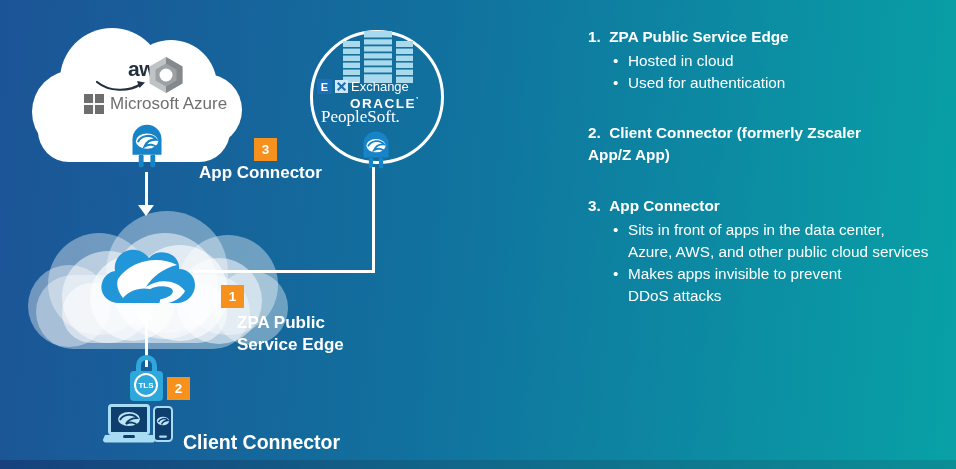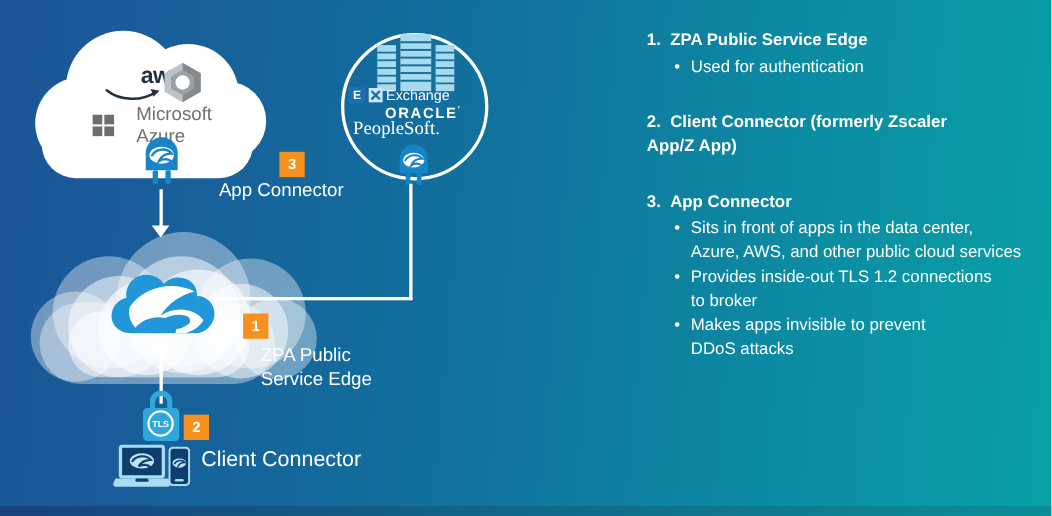--- a/index.html
+++ b/index.html
@@ -15,28 +15,28 @@
   
   .badge{position:absolute;width:23px;height:23px;background:#F6911E;color:#fff;
     display:flex;align-items:center;justify-content:center;font-size:13.5px;font-weight:bold;}
   
   .wline{position:absolute;background:#fff;}
   .arrow-down{position:absolute;width:0;height:0;border-left:8.5px solid transparent;
     border-right:8.5px solid transparent;border-top:11px solid #fff;}
   .arrow-up{position:absolute;width:0;height:0;border-left:8.5px solid transparent;
     border-right:8.5px solid transparent;border-bottom:11px solid #fff;}
   
-  .diagram-label{position:absolute;font-weight:normal;color:#fff;white-space:pre-line;}
+  .diagram-label{position:absolute;font-weight:bold;color:#fff;white-space:pre-line;}
   .lbl-app{left:199px;top:163px;font-size:17px;}
   .lbl-zpa{left:237px;top:312px;font-size:17px;line-height:22px;}
-  .lbl-client{left:183px;top:407px;font-size:19.5px;}
+  .lbl-client{left:183px;top:431px;font-size:19.5px;}
   
   .aws-text{position:absolute;left:65px;top:36px;font-size:21px;font-weight:bold;
     color:#232F3E;letter-spacing:-0.5px;line-height:21px;margin-left:33px;}
-  .ms-row{position:absolute;left:54px;top:72px;display:flex;align-items:center;gap:20px;}
+  .ms-row{position:absolute;left:54px;top:72px;display:flex;align-items:center;gap:6px;}
   .ms-label{font-size:17px;color:#6F6F6F;}
   
   .dc-circle{position:absolute;left:310px;top:30px;width:134px;height:134px;
     border:3px solid #fff;border-radius:50%;box-sizing:border-box;}
   .ex-row{position:absolute;left:317px;top:79px;display:flex;align-items:center;gap:3px;}
   .ex-e{width:15px;height:15px;background:#1C6FB5;color:#fff;font-size:11px;font-weight:bold;
     display:flex;align-items:center;justify-content:center;}
   .ex-label{font-size:13px;color:#fff;}
   .oracle{position:absolute;left:350px;top:95px;font-size:13.5px;font-weight:bold;
     letter-spacing:1.5px;color:#fff;}
@@ -225,38 +225,37 @@
   <div class="diagram-label lbl-app">App Connector</div>
   <div class="diagram-label lbl-zpa">ZPA Public
 Service Edge</div>
   <div class="diagram-label lbl-client">Client Connector</div>
 
   <div class="panel">
 
     <div class="section">
       <div class="sec-heading">1.&nbsp;&nbsp;ZPA Public Service Edge</div>
       <ul>
+        <li>Hosted in cloud</li>
         <li>Used for authentication</li>
       </ul>
     </div>
 
     <div class="section s2">
       <div class="sec-heading">2.&nbsp;&nbsp;Client Connector (formerly Zscaler
 App/Z App)</div>
       <ul>
       </ul>
     </div>
 
     <div class="section">
       <div class="sec-heading">3.&nbsp;&nbsp;App Connector</div>
       <ul>
         <li>Sits in front of apps in the data center,
 Azure, AWS, and other public cloud services</li>
-        <li>Provides inside-out TLS 1.2 connections
-to broker</li>
         <li>Makes apps invisible to prevent
 DDoS attacks</li>
       </ul>
     </div>
 
   </div>
 
   <div class="footer-strip"></div>
 </div>
 

